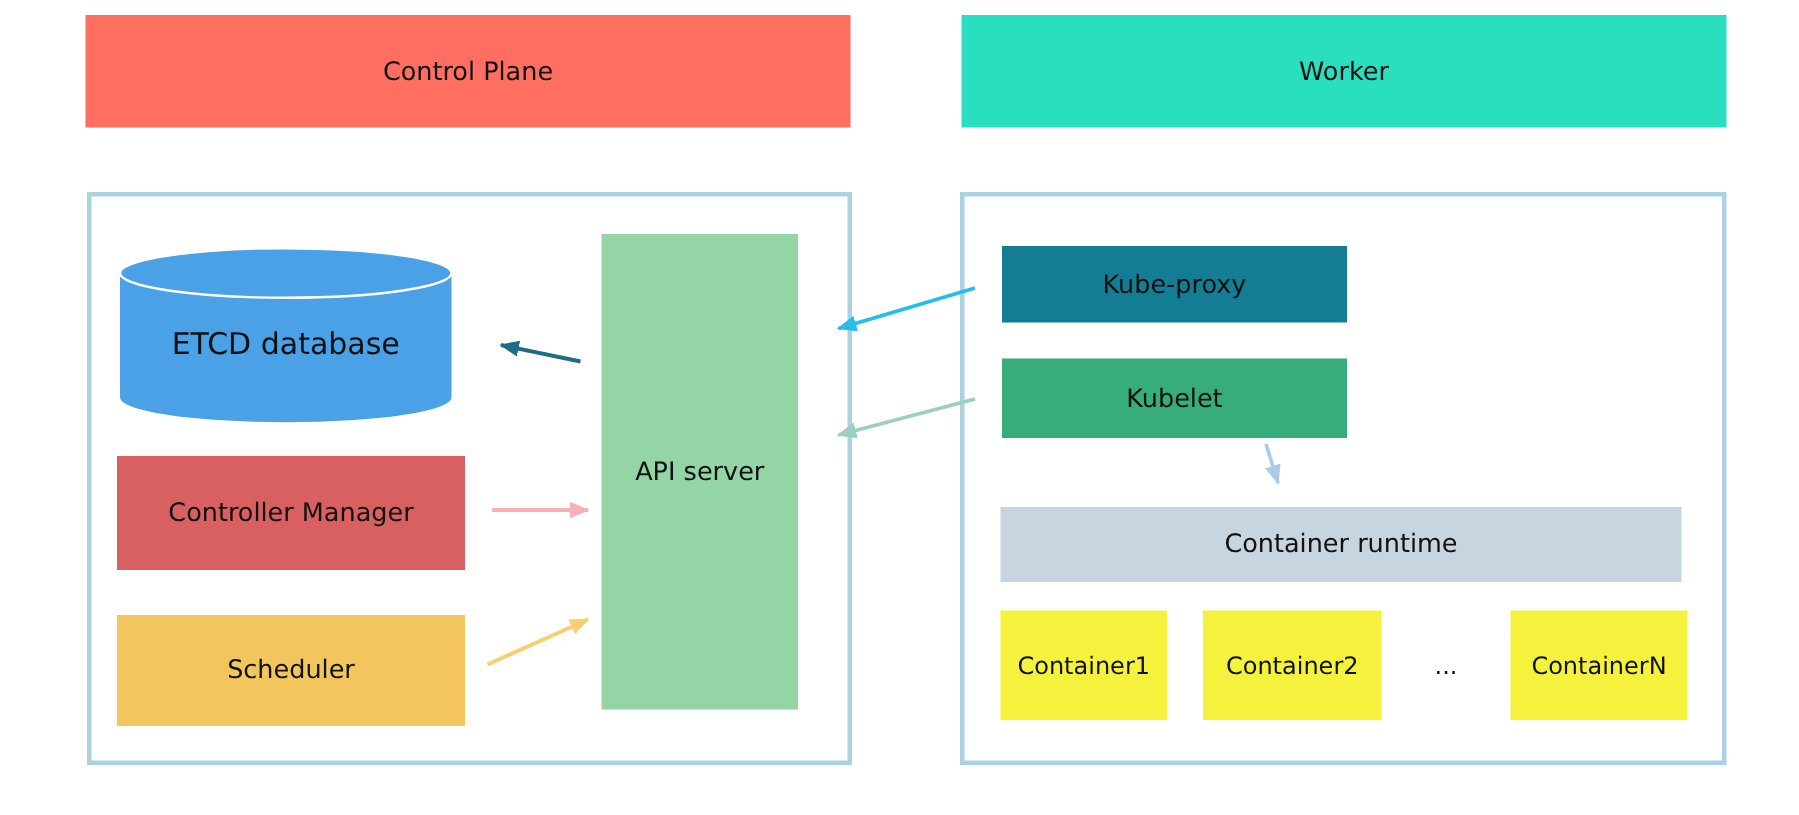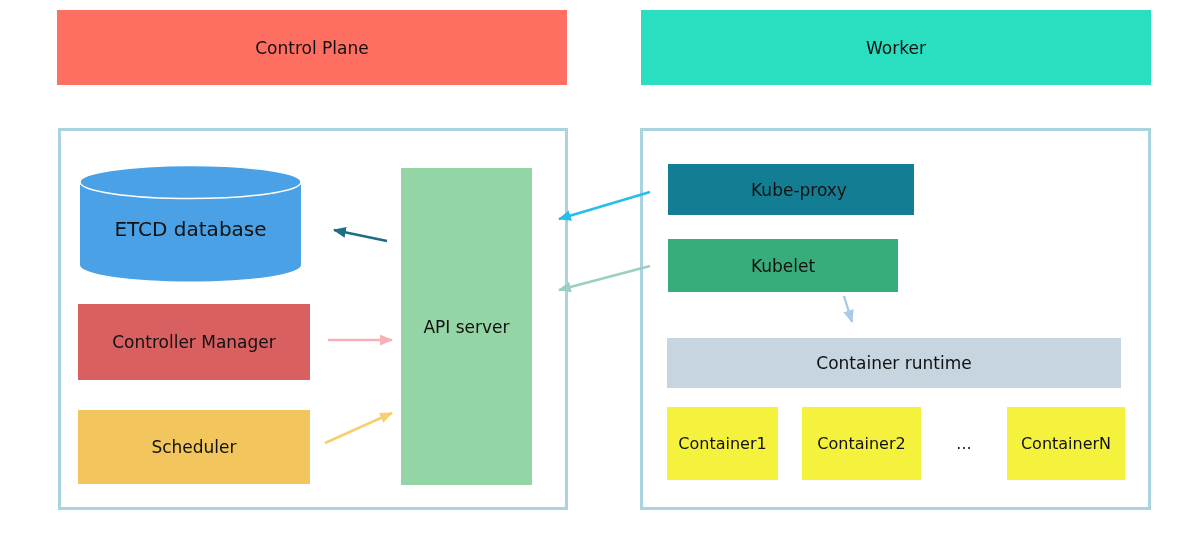--- a/index.html
+++ b/index.html
@@ -48,25 +48,25 @@
     </svg>
     <div class="lbl">ETCD database</div>
   </div>
 
   <div class="node" style="left: 78px; top: 304px; width: 232px; height: 76px; background: rgb(217, 96, 96);">
     <span>Controller Manager</span>
   </div>
   <div class="node" style="left: 78px; top: 410px; width: 232px; height: 74px; background: rgb(242, 198, 93);">
     <span>Scheduler</span>
   </div>
-  <div class="node" style="left: 401px; top: 168px; width: 131px; height: 317px; background: rgb(147, 213, 164);">
+  <div class="node" style="left: 401px; top: 156px; width: 131px; height: 317px; background: rgb(147, 213, 164);">
     <span>API server</span>
   </div>
 
-  <div class="node" style="left: 668px; top: 164px; width: 230px; height: 51px; background: rgb(19, 126, 147); padding-left: 16px;">
+  <div class="node" style="left: 668px; top: 164px; width: 230px; height: 51px; background: rgb(19, 126, 147);">
     <span>Kube-proxy</span>
   </div>
   <div class="node" style="left: 667px; top: 338px; width: 454px; height: 50px; background: rgb(198, 213, 223);">
     <span>Container runtime</span>
   </div>
   <div class="node" style="left: 668px; top: 239px; width: 230px; height: 53px; background: rgb(55, 173, 123);">
     <span>Kubelet</span>
   </div>
   <div class="node small" style="left: 667px; top: 407px; width: 111px; height: 73px; background: rgb(245, 242, 62);">
     <span>Container1</span>

